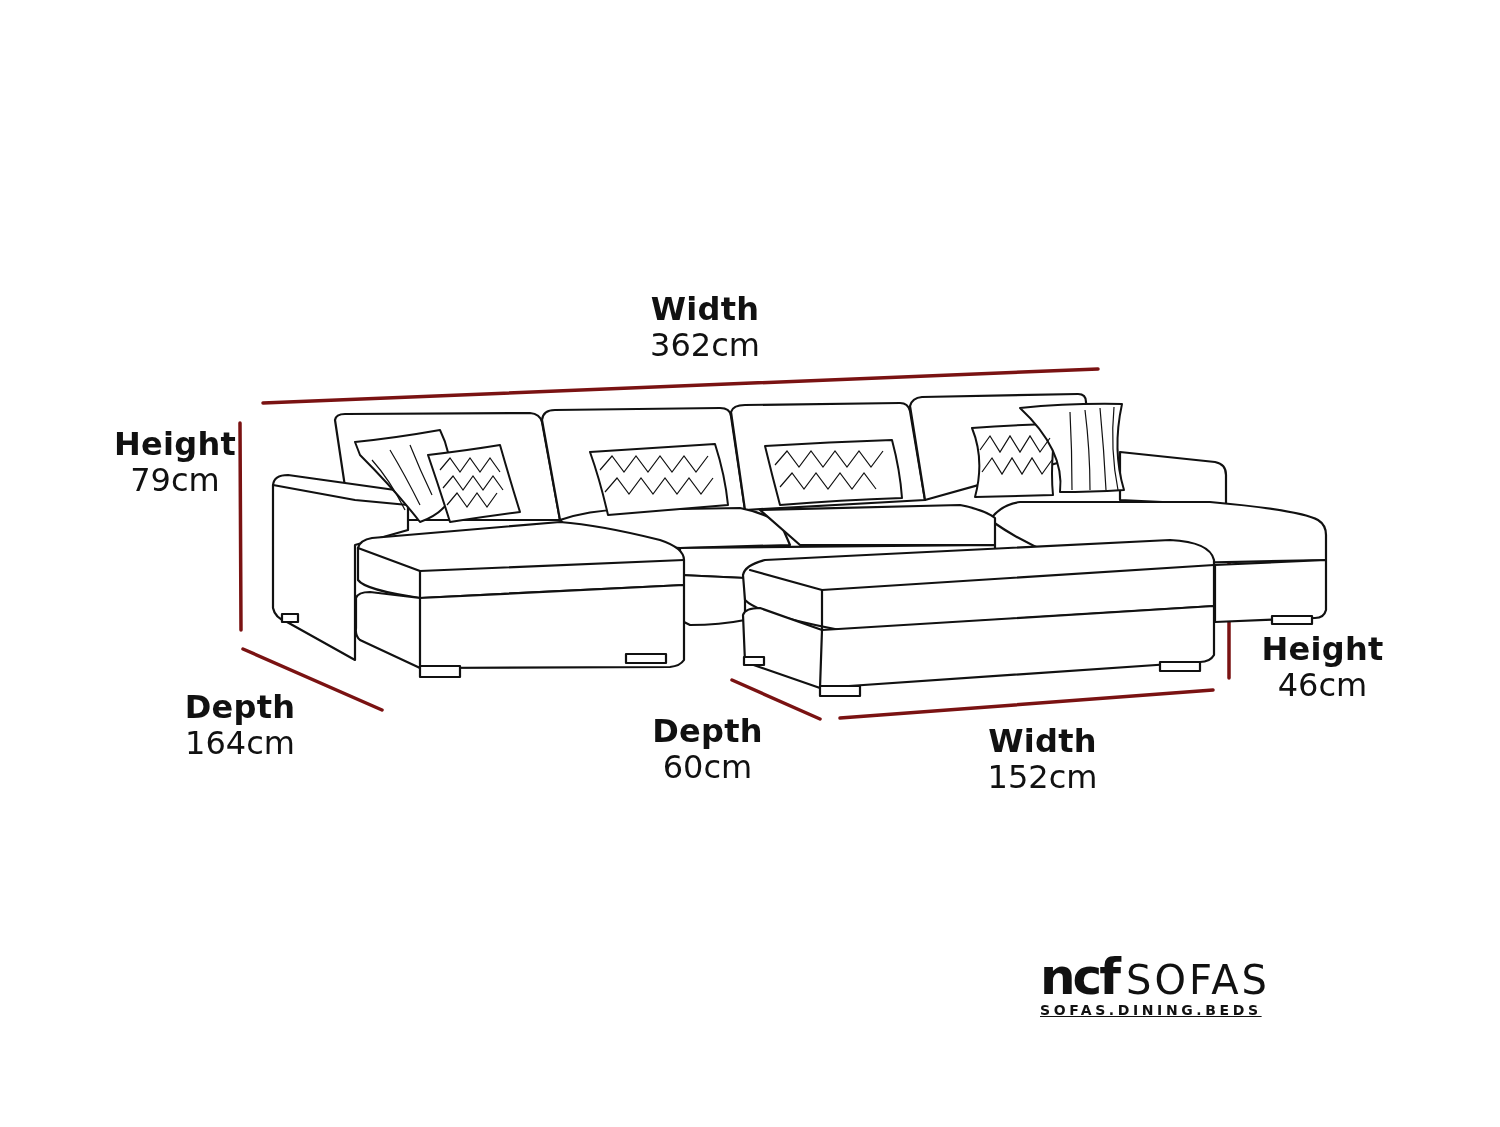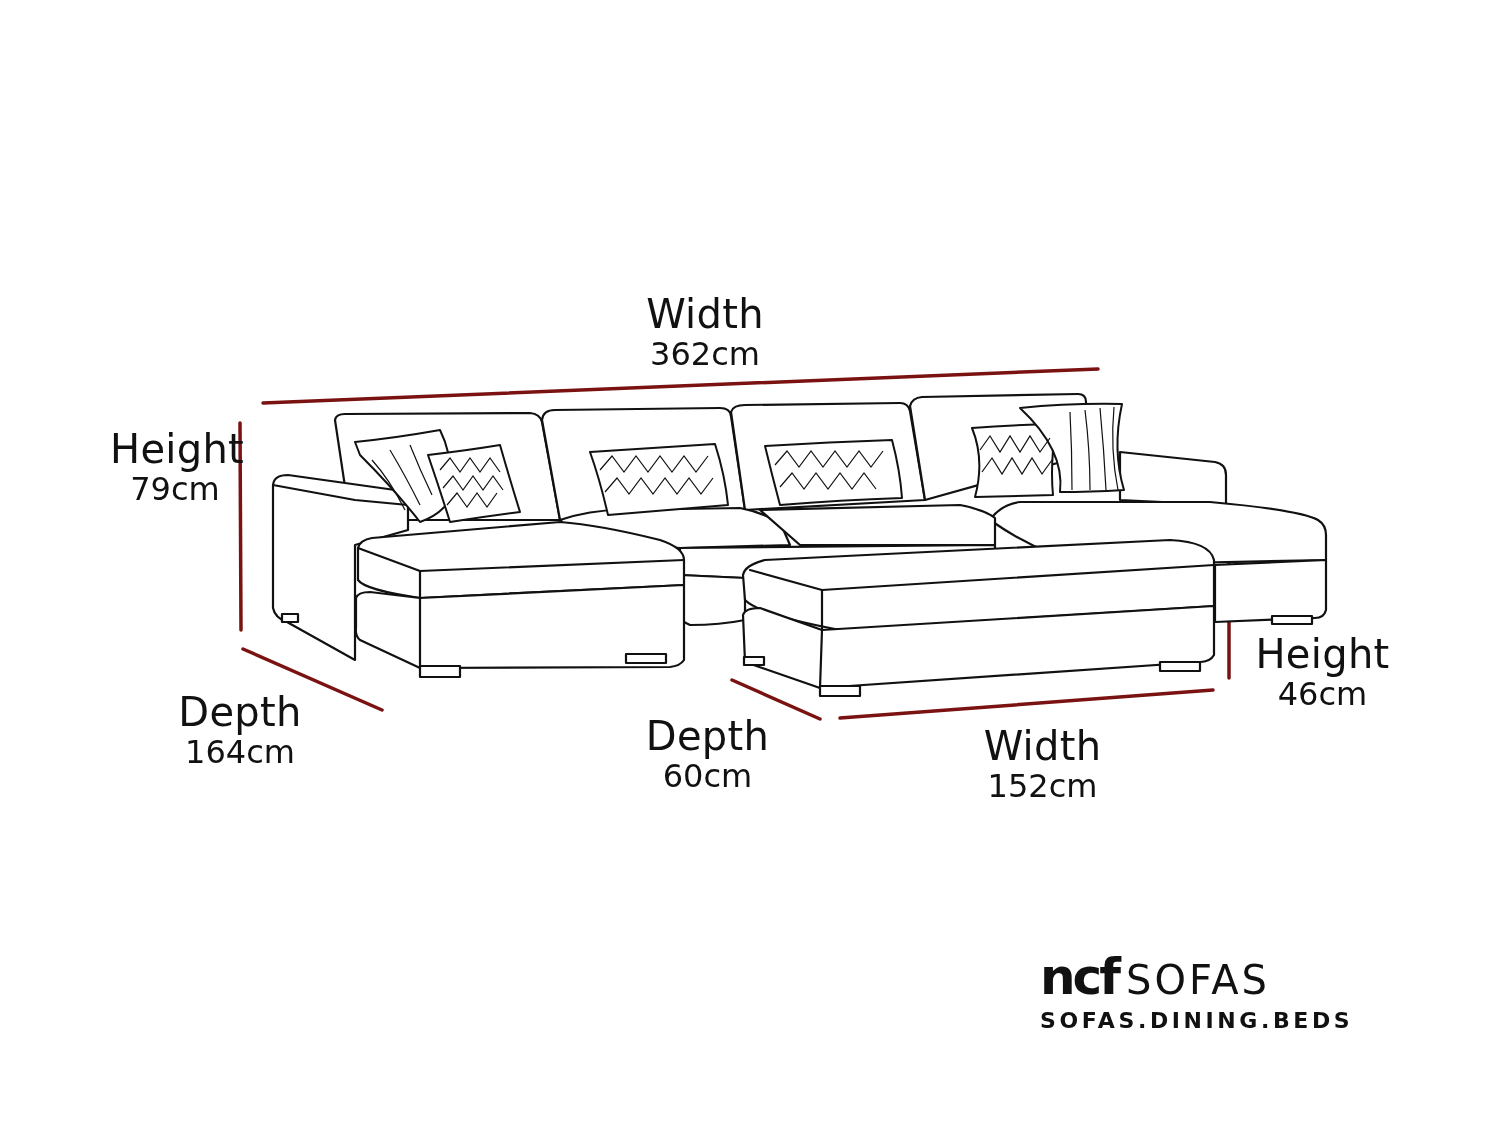--- a/index.html
+++ b/index.html
@@ -1,26 +1,26 @@
 <!DOCTYPE html>
 <html><head>
 <meta charset="utf-8">
 <style>
   html, body { margin: 0; padding: 0; background: #ffffff; }
   body { width: 1500px; height: 1127px; position: relative; overflow: hidden;
          font-family: "DejaVu Sans", "Liberation Sans", sans-serif; color: #111; }
   .drawing { position: absolute; left: 0; top: 0; width: 1500px; height: 1127px; }
   .label { position: absolute; text-align: center; line-height: 1.12; }
-  .label .title { display: block; font-weight: normal; font-size: 40px; letter-spacing: 0.3px; }
+  .label .title { display: block; font-weight: bold; font-size: 32px; letter-spacing: 0.3px; }
   .label .value { display: block; font-size: 32px; font-weight: normal; }
   .logo { position: absolute; left: 1040px; top: 952px; width: 265px; }
   .logo .brand { display: flex; align-items: baseline; gap: 8px; }
   .logo .mark { font-family: "DejaVu Sans", sans-serif; font-weight: bold; font-size: 50px; letter-spacing: -3px; line-height: 1; }
   .logo .word { font-family: "DejaVu Sans", sans-serif; font-size: 40px; letter-spacing: 3px; line-height: 1; }
-  .logo .tag { font-family: "DejaVu Sans", sans-serif; font-size: 22px; letter-spacing: 3.6px; margin-top: 6px; font-weight: bold; }
+  .logo .tag { font-family: "DejaVu Sans", sans-serif; font-size: 14px; letter-spacing: 3.6px; font-weight: bold; text-decoration: underline; }
 </style>
 </head>
 <body>
 
 <svg class="drawing" viewBox="0 0 1500 1127" xmlns="http://www.w3.org/2000/svg">
 
   <g stroke="#7a1212" stroke-width="3.5" stroke-linecap="round" fill="none">
     <line x1="263" y1="403" x2="1098" y2="369"></line>
     <line x1="240" y1="423" x2="241" y2="630"></line>
     <line x1="243" y1="649" x2="382" y2="710"></line>

